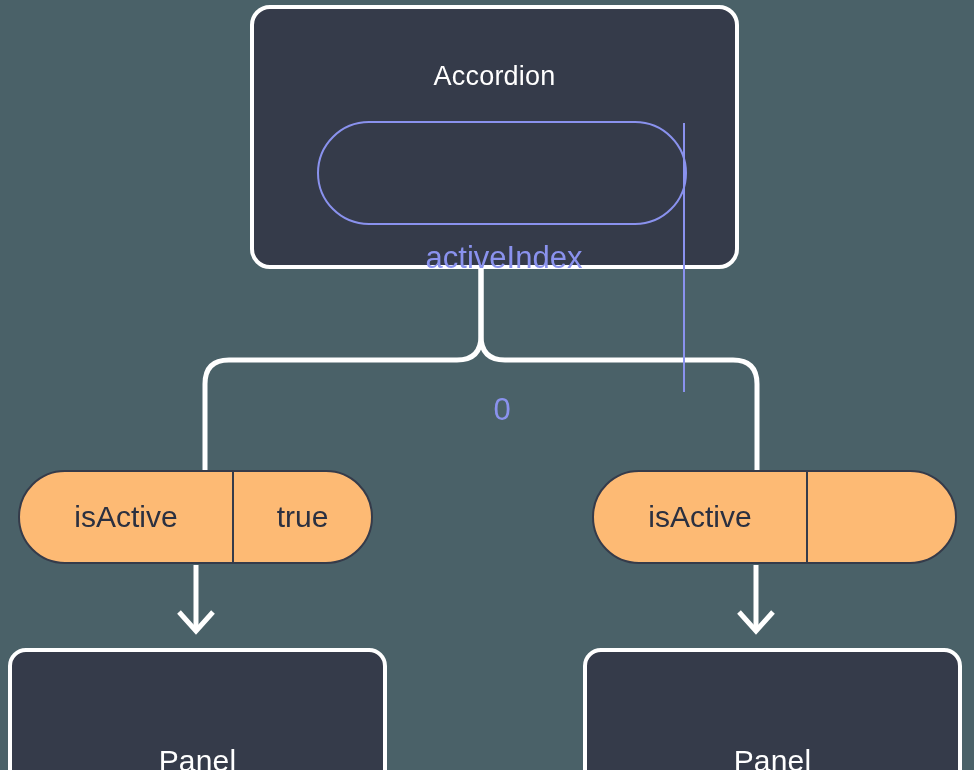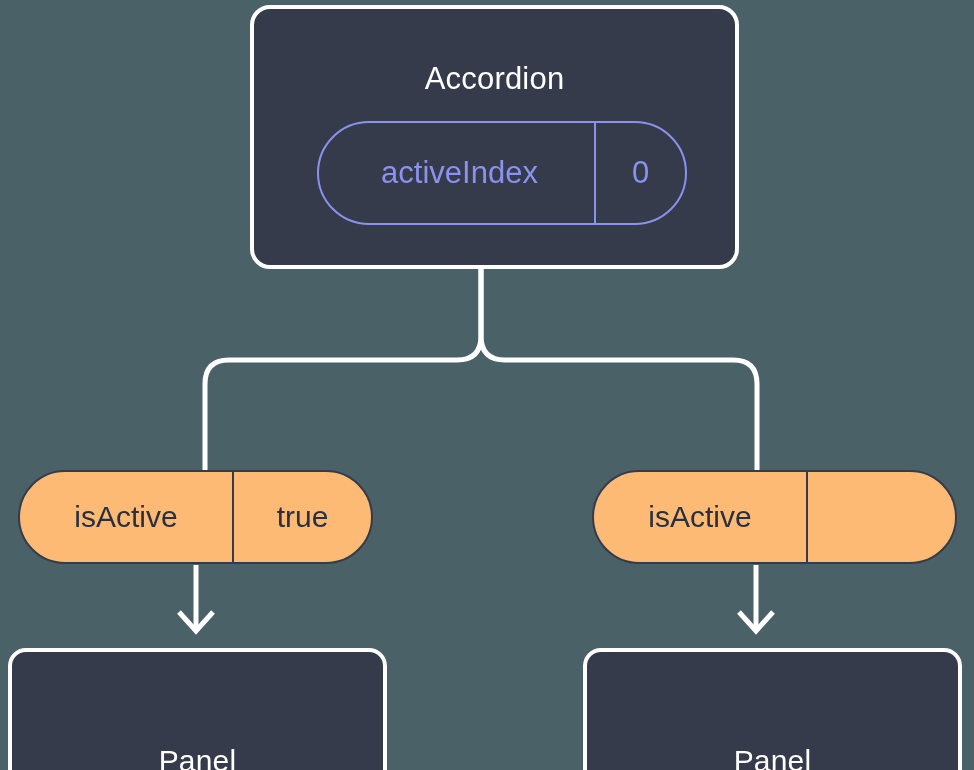--- a/index.html
+++ b/index.html
@@ -57,21 +57,21 @@
     width: 379px;
     height: 140px;
   }
 
   .node-title {
     position: absolute;
     left: 0;
     right: 0;
     text-align: center;
     color: #ffffff;
-    font-size: 31px;
+    font-size: 27px;
     font-weight: 500;
     letter-spacing: 0.2px;
     white-space: nowrap;
   }
   .accordion .node-title { top: 52px; }
   .panel-left .node-title,
   .panel-right .node-title { top: 44px; font-size: 30px; margin-top: 48px; }
 
   
   .pill-outline {
@@ -79,20 +79,21 @@
     left: 63px;
     top: 112px;
     width: 370px;
     height: 104px;
     box-sizing: border-box;
     display: flex;
     align-items: stretch;
     border: 2px solid #8a92ee;
     border-radius: 52px;
     background: transparent;
+    flex-direction: column;
   }
   .pill-outline .pkey,
   .pill-outline .pval {
     display: flex;
     align-items: center;
     justify-content: center;
     color: #8a92ee;
     font-size: 31px;
     font-weight: 400;
     white-space: nowrap;

